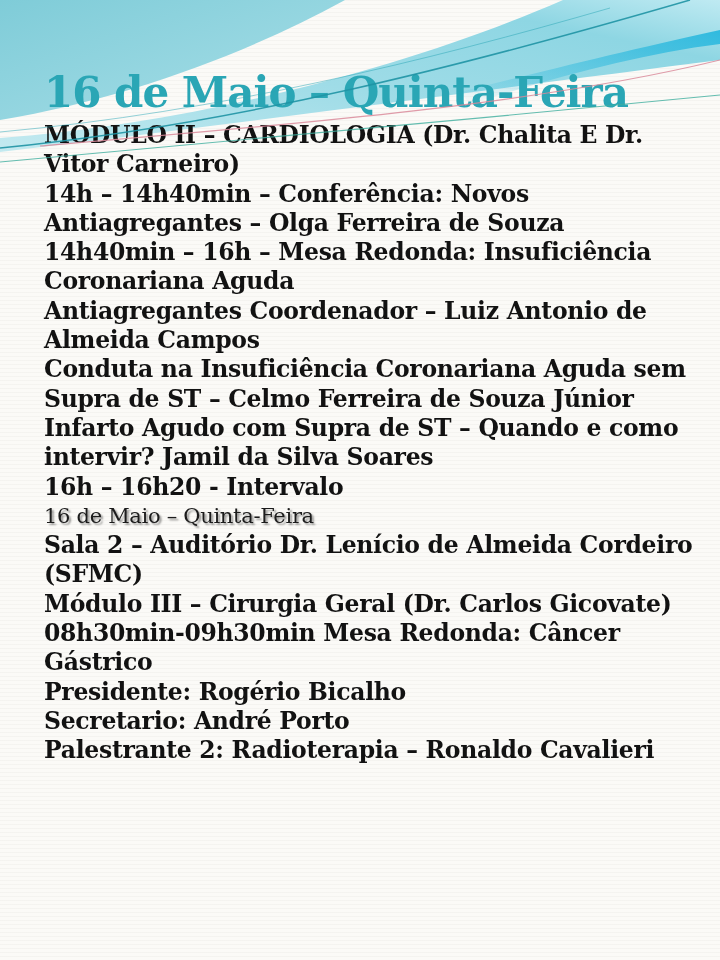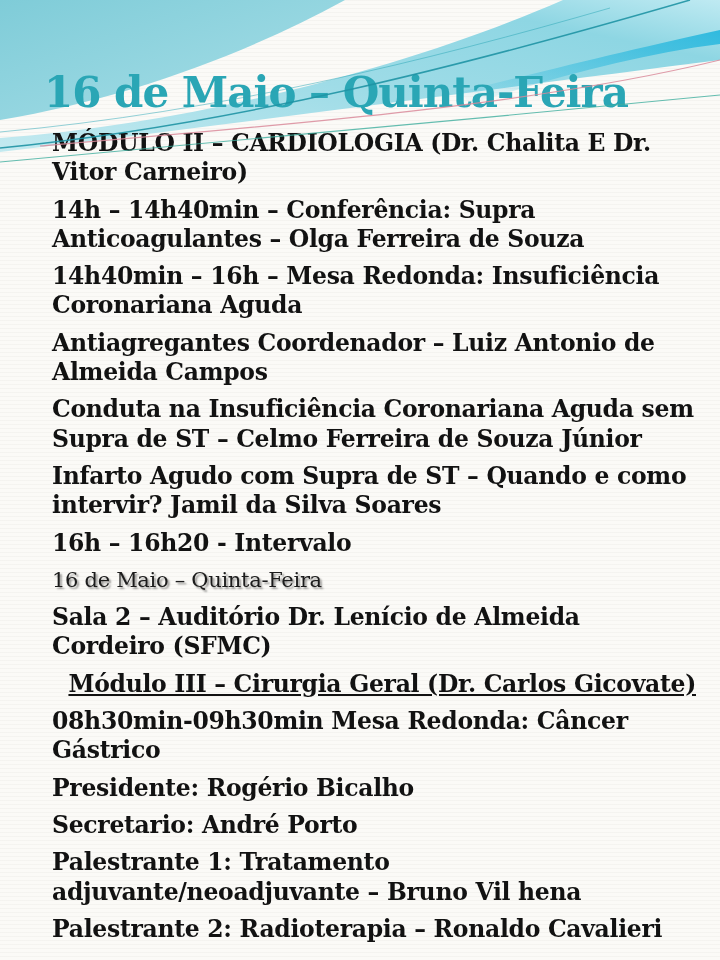--- a/index.html
+++ b/index.html
@@ -14,28 +14,28 @@
   }
   .wave-svg{position:absolute;top:0;left:0;z-index:1;display:block;}
   .lines-svg{position:absolute;top:0;left:0;z-index:3;pointer-events:none;display:block;}
   .title{
     position:absolute;left:44px;top:70px;z-index:2;margin:0;
     font-size:42px;font-weight:bold;letter-spacing:-1px;line-height:1.1;
     color:#2aa6b5;white-space:nowrap;
   }
   .content{position:absolute;left:44px;top:121px;width:660px;z-index:2;}
   .line{
-    margin:8px;font-size:23.5px;font-weight:bold;line-height:29.3px;
+    margin:0;font-size:23.5px;font-weight:bold;line-height:29.3px;
     color:#121212;letter-spacing:-0.3px;
   }
   .line.subheader{
     font-size:21px;font-weight:normal;color:#1c1c1c;
     text-shadow:2px 2px 2px rgba(0,0,0,0.40);
   }
-  .line.right{text-align:right;text-decoration:underline;}
+  .line.right{text-align:left;}
 </style>
 </head>
 <body>
 
 <svg class="wave-svg" width="720" height="250" viewBox="0 0 720 250" aria-hidden="true">
   <defs>
     <linearGradient id="gA" x1="0" y1="0" x2="1" y2="1">
       <stop offset="0" stop-color="#7fccd8"></stop>
       <stop offset="1" stop-color="#a9dfe8"></stop>
     </linearGradient>
@@ -60,27 +60,26 @@
 
 <svg class="lines-svg" width="720" height="250" viewBox="0 0 720 250" aria-hidden="true">
   <path d="M0,132 C220,112 430,60 610,8" fill="none" stroke="#2aa6b5" stroke-width="1" opacity="0.5"></path>
   <path d="M0,148 C240,124 470,64 690,0" fill="none" stroke="#1f93a4" stroke-width="1.5" opacity="0.9"></path>
   <path d="M0,162 C250,140 480,118 720,95" fill="none" stroke="#3fae9d" stroke-width="1.2" opacity="0.8"></path>
   <path d="M40,146 C300,124 540,104 720,60" fill="none" stroke="#d98a9a" stroke-width="1.2" opacity="0.85"></path>
 </svg>
 
 <div class="content">
     <p class="line">MÓDULO II – CARDIOLOGIA (Dr. Chalita E Dr. Vitor Carneiro)</p>
-    <p class="line">14h – 14h40min – Conferência: Supra Anticoagulantes – Olga Ferreira de Souza</p>
+    <p class="line">14h – 14h40min – Conferência: Novos Antiagregantes – Olga Ferreira de Souza</p>
     <p class="line">14h40min – 16h – Mesa Redonda: Insuficiência Coronariana Aguda</p>
     <p class="line">Antiagregantes Coordenador – Luiz Antonio de Almeida Campos</p>
     <p class="line">Conduta na Insuficiência Coronariana Aguda sem Supra de ST – Celmo Ferreira de Souza Júnior</p>
     <p class="line">Infarto Agudo com Supra de ST – Quando e como intervir? Jamil da Silva Soares</p>
     <p class="line">16h – 16h20 - Intervalo</p>
     <p class="line subheader">16 de Maio – Quinta-Feira</p>
     <p class="line">Sala 2 – Auditório Dr. Lenício de Almeida Cordeiro (SFMC)</p>
     <p class="line right">Módulo III – Cirurgia Geral (Dr. Carlos Gicovate)</p>
     <p class="line">08h30min-09h30min Mesa Redonda: Câncer Gástrico</p>
     <p class="line">Presidente: Rogério Bicalho</p>
     <p class="line">Secretario: André Porto</p>
-    <p class="line">Palestrante 1: Tratamento adjuvante/neoadjuvante – Bruno Vil hena</p>
     <p class="line">Palestrante 2: Radioterapia – Ronaldo Cavalieri</p>
   </div>
 
 </body></html>

